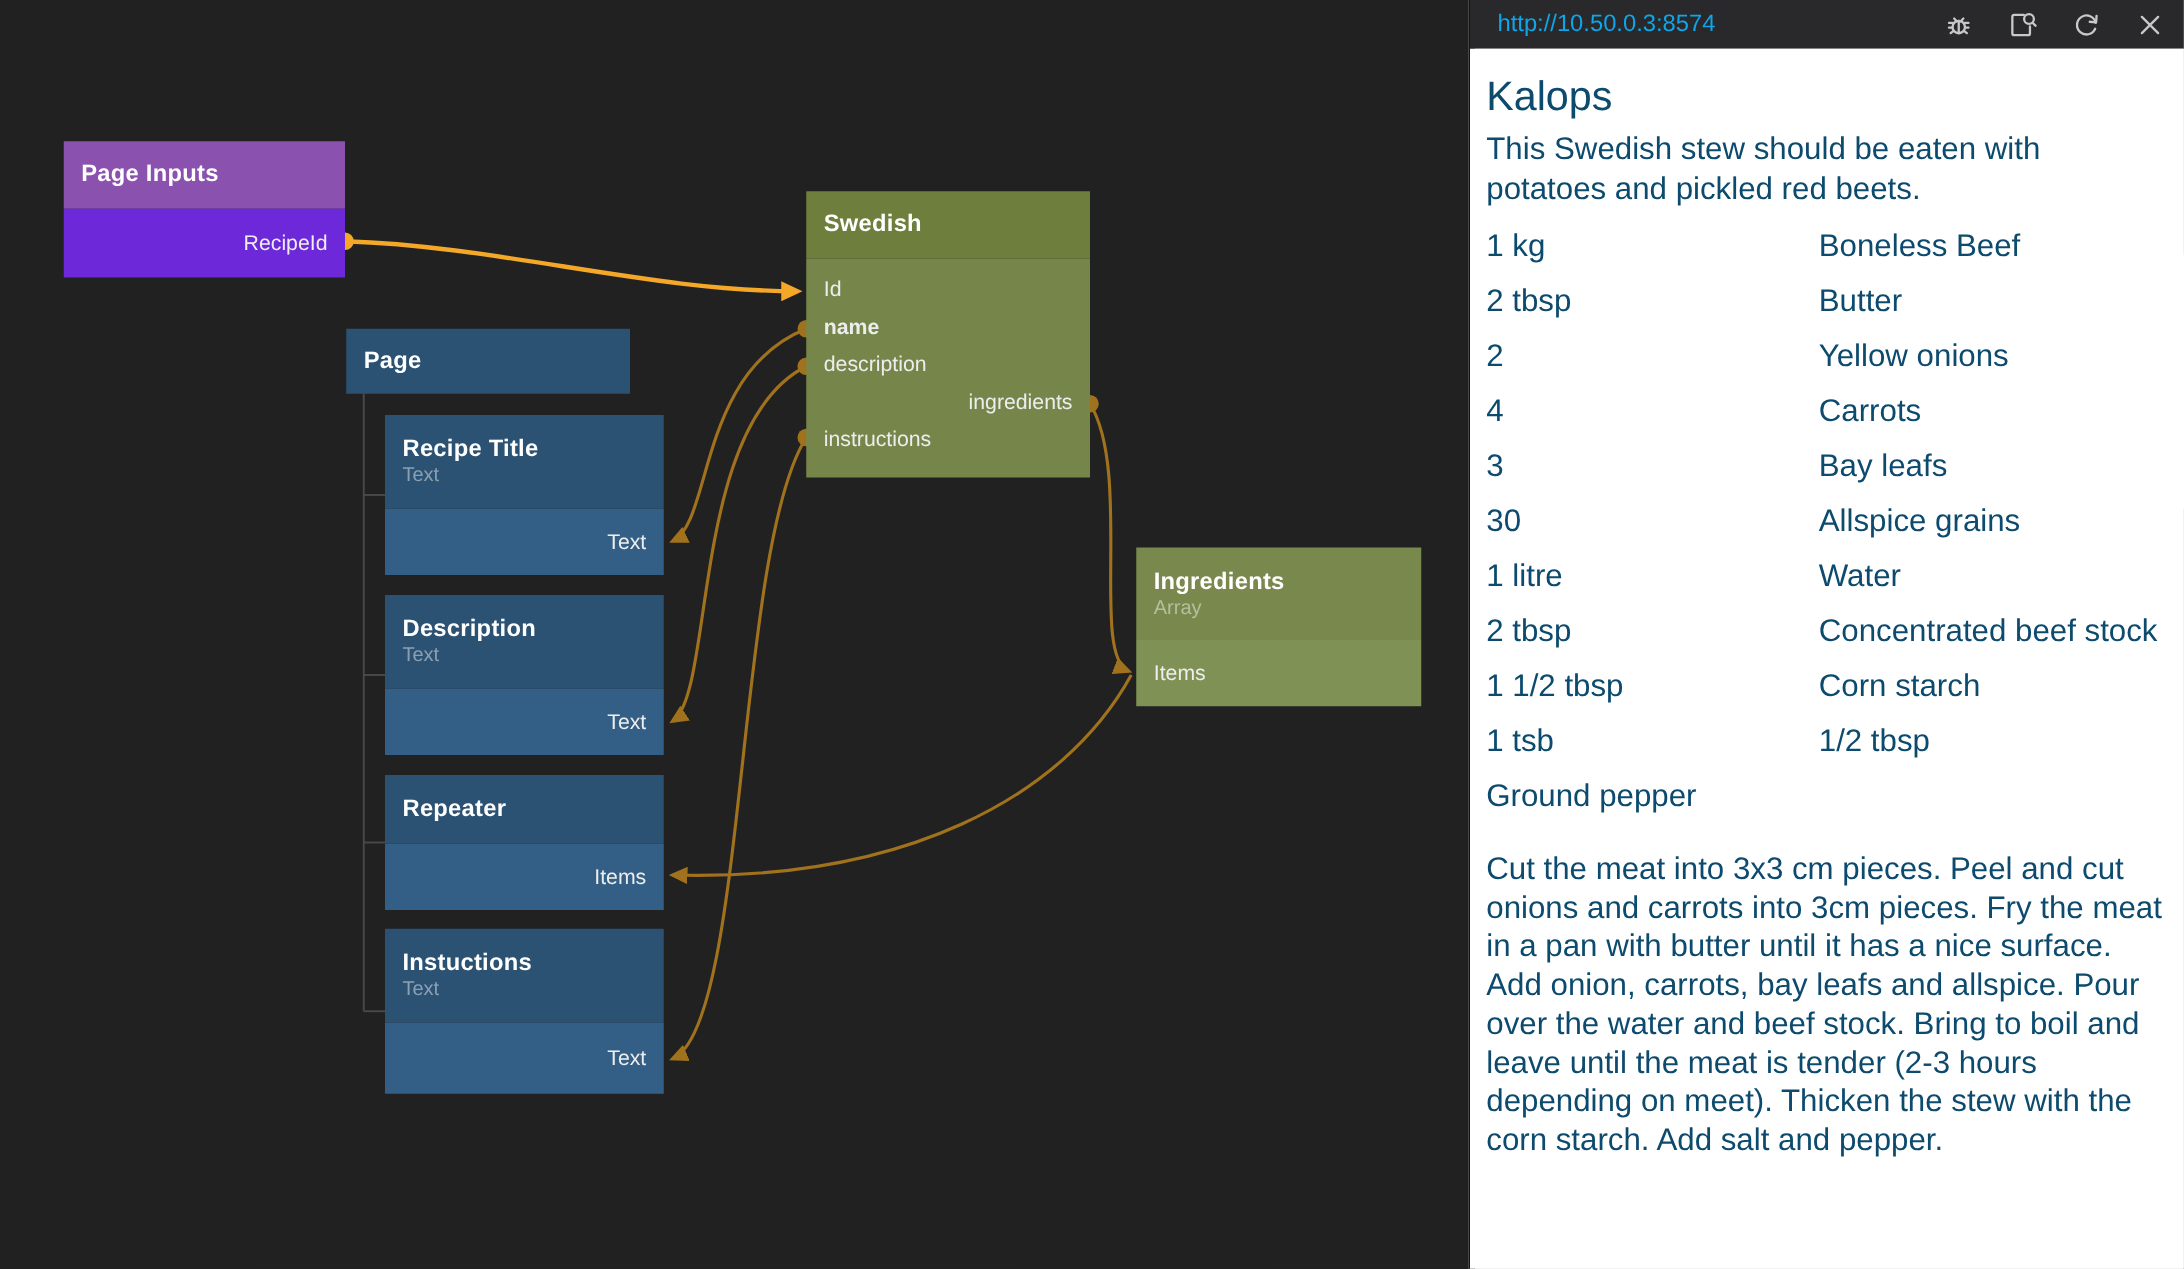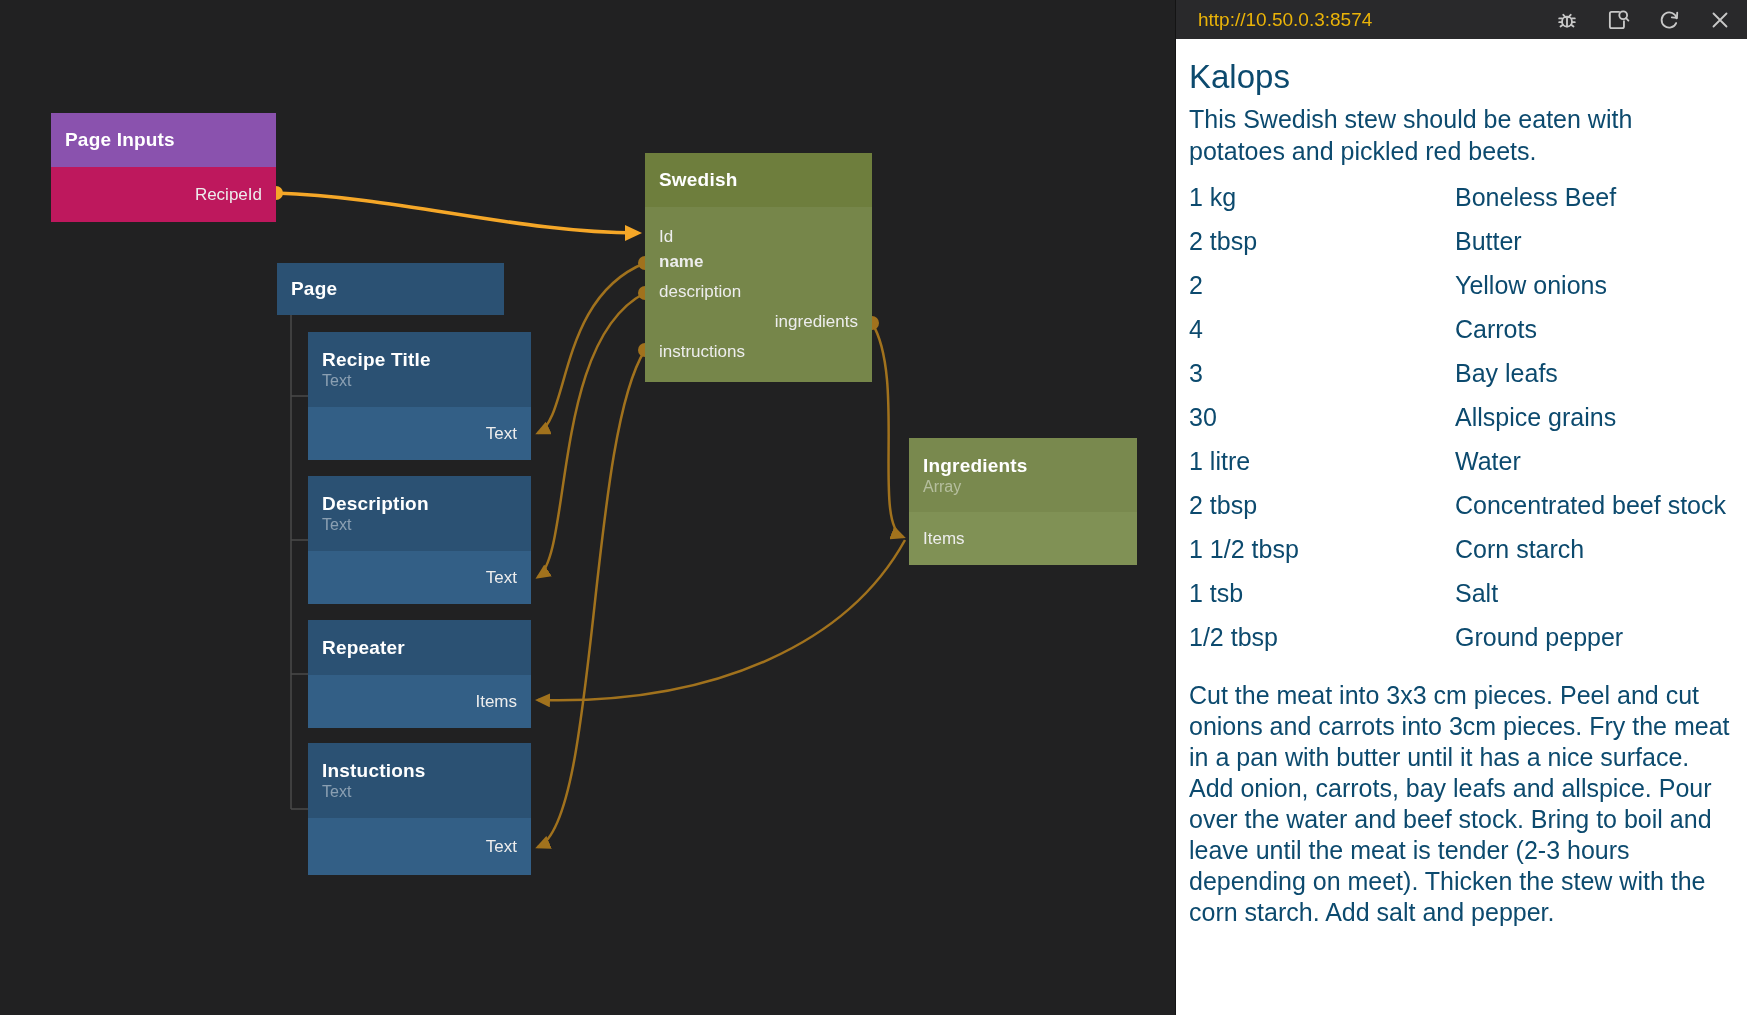--- a/index.html
+++ b/index.html
@@ -12,31 +12,31 @@
   #canvas{position:absolute;left:0;top:0;width:1175px;height:1015px;background:#212122;}
   #wire-layer{position:absolute;left:0;top:0;pointer-events:none;}
   .node{position:absolute;box-sizing:border-box;color:#fff;}
   .node .hd{box-sizing:border-box;padding:0 14px;display:flex;flex-direction:column;justify-content:center;}
   .node .hd .ttl{font-size:19px;font-weight:700;letter-spacing:.2px;}
   .node .hd .sub{font-size:16px;color:rgba(255,255,255,.45);margin-top:1px;}
   .node .bd{box-sizing:border-box;}
   .prow{box-sizing:border-box;padding:0 14px;font-size:17px;color:#ededed;display:flex;align-items:center;}
   .prow.right{justify-content:flex-end;}
   .node.purple .hd{background:#8a52ae;}
-  .node.purple .bd{background:#be185d;}
+  .node.purple .bd{background:#6d28d9;}
   .node.blue .hd{background:#2b5173;}
   .node.blue .bd{background:#335f86;}
   .node.green .hd{background:#6e7e3d;}
   .node.green .bd{background:#76864a;}
   .node.green2 .hd{background:#79894e;}
   .node.green2 .bd{background:#809155;}
   
   #panel{position:absolute;left:1175px;top:0;width:572px;height:1015px;background:#ffffff;border-left:1px solid #141414;box-sizing:border-box;}
   #topbar{position:absolute;left:0;top:0;width:100%;height:39px;background:#29292b;display:flex;align-items:center;box-sizing:border-box;padding:0 14px 0 22px;}
-  #url{font-size:19px;color:#eab308;flex:1 1 auto;white-space:nowrap;}
+  #url{font-size:19px;color:#0ea5e9;flex:1 1 auto;white-space:nowrap;}
   #topbar .ico{width:26px;height:26px;margin-left:25px;flex:0 0 auto;cursor:pointer;}
   #topbar .ico svg{width:100%;height:100%;stroke:#c8c8c8;fill:none;stroke-width:1.7;stroke-linecap:round;stroke-linejoin:round;}
   #content{position:absolute;left:4px;top:39px;right:0;bottom:0;background:#fff;color:#0c4a6e;
            padding:18px 16px 0 9px;box-sizing:border-box;overflow:hidden;}
   #rtitle{font-size:33px;line-height:40px;font-weight:400;margin:0 0 6px 0;}
   #rdesc{font-size:25px;line-height:32px;margin:0 0 15px 0;}
   #ringr{display:grid;grid-template-columns:266px 1fr;row-gap:14px;font-size:25px;line-height:30px;margin:0 0 28px 0;}
   #rinstr{font-size:25px;line-height:31px;margin:0;}
 </style>
 </head>
@@ -135,21 +135,21 @@
           <div class="prow right" style="height: 57px;">
             <span>Text</span>
           </div>
         </div>
       </div>
       <div class="node green" style="left: 645px; top: 153px; width: 227px; height: 229px;">
         <div class="hd" style="height: 54px;">
           <div class="ttl">Swedish</div>
         </div>
         <div class="bd" style="height: 175px; padding-top: 10px;">
-          <div class="prow" style="height: 30px; align-items: flex-end;">
+          <div class="prow" style="height: 30px;">
             <span>Id</span>
           </div>
           <div class="prow" style="height: 30px; font-weight: bold;">
             <span>name</span>
           </div>
           <div class="prow" style="height: 30px;">
             <span>description</span>
           </div>
           <div class="prow right" style="height: 30px;">
             <span>ingredients</span>
@@ -220,19 +220,18 @@
         <div>Bay leafs</div>
         <div>30</div>
         <div>Allspice grains</div>
         <div>1 litre</div>
         <div>Water</div>
         <div>2 tbsp</div>
         <div>Concentrated beef stock</div>
         <div>1 1/2 tbsp</div>
         <div>Corn starch</div>
         <div>1 tsb</div>
-        <div>Salt</div>
         <div>1/2 tbsp</div>
         <div>Ground pepper</div>
       </div>
     <p id="rinstr">Cut the meat into 3x3 cm pieces. Peel and cut onions and carrots into 3cm pieces. Fry the meat in a pan with butter until it has a nice surface. Add onion, carrots, bay leafs and allspice. Pour over the water and beef stock. Bring to boil and leave until the meat is tender (2-3 hours depending on meet). Thicken the stew with the corn starch. Add salt and pepper.</p>
   </div>
 </div>
 
 </body></html>

